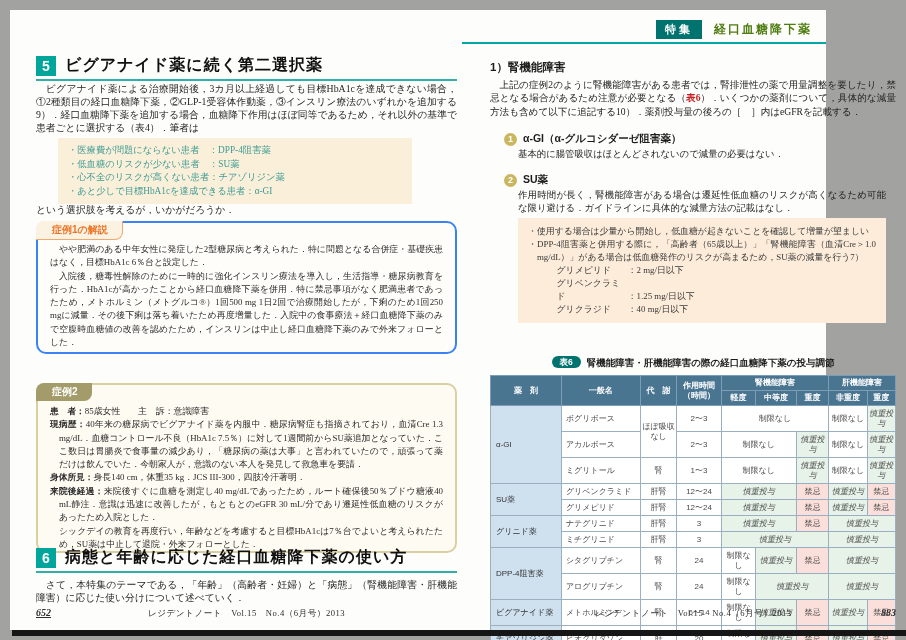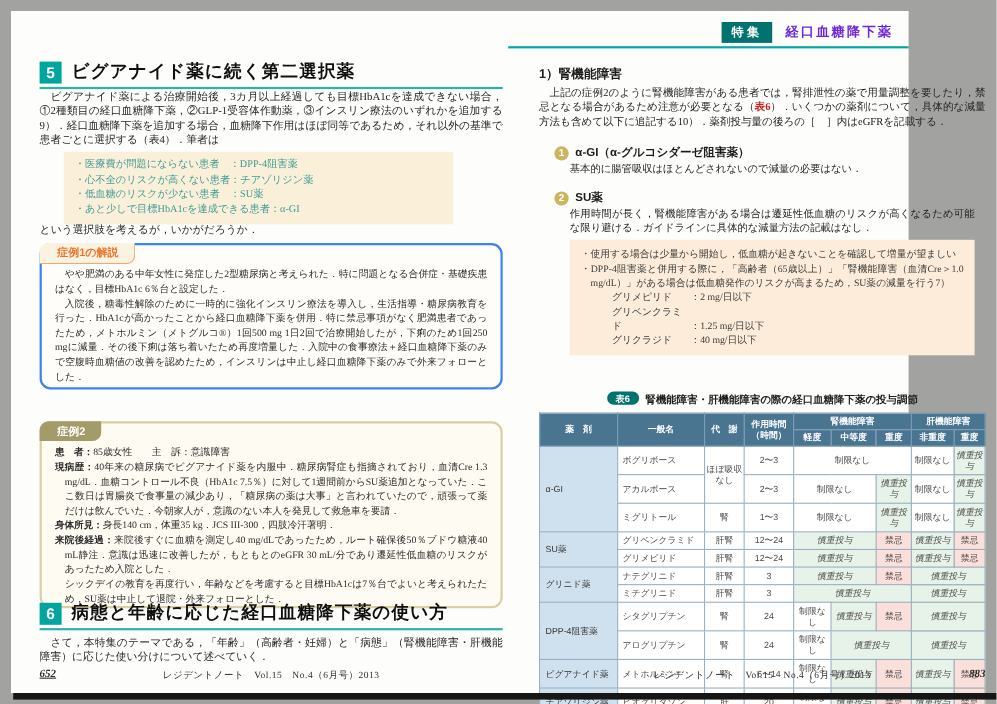--- a/index.html
+++ b/index.html
@@ -15,21 +15,21 @@
   }
   .bottom-edge{
     position:absolute;left:12px;top:630px;width:894px;height:6px;background:#161616;
   }
   
   .hdr{position:absolute;top:10px;right:14px;display:flex;align-items:center;}
   .hdr-tag{
     background:#00736f;color:#fff;font:bold 11px "Liberation Sans",sans-serif;
     padding:2px 9px;letter-spacing:3px;
   }
-  .hdr-title{color:#6d28d9;font:bold 12px "Liberation Sans",sans-serif;margin-left:12px;letter-spacing:2px;}
+  .hdr-title{color:#4d7c0f;font:bold 12px "Liberation Sans",sans-serif;margin-left:12px;letter-spacing:2px;}
   .hdr-line{position:absolute;top:32px;left:452px;right:0;height:2px;background:#00a7a4;}
   
   .sec-head{display:flex;align-items:center;}
   .sec-num{
     width:20px;height:20px;background:#00a59c;color:#fff;text-align:center;
     font:bold 14px/20px "Liberation Sans",sans-serif;flex:0 0 auto;
   }
   .sec-ttl{font:bold 16px "Liberation Sans",sans-serif;color:#101010;margin-left:9px;letter-spacing:1px;white-space:nowrap;}
   .sec-rule{height:2px;background:#2fb0a8;margin-top:3px;}
   
@@ -135,22 +135,22 @@
         <span class="sec-num">5</span>
         <span class="sec-ttl">ビグアナイド薬に続く第二選択薬</span>
       </div>
       <div class="sec-rule"></div>
     </div>
 
     <div class="body-text indent s5-para">ビグアナイド薬による治療開始後，3カ月以上経過しても目標HbA1cを達成できない場合，①2種類目の経口血糖降下薬，②GLP-1受容体作動薬，③インスリン療法のいずれかを追加する9）．経口血糖降下薬を追加する場合，血糖降下作用はほぼ同等であるため，それ以外の基準で患者ごとに選択する（表4）．筆者は</div>
 
     <div class="bullet-box">
         <div class="blt">・医療費が問題にならない患者　：DPP-4阻害薬</div>
+        <div class="blt">・低血糖のリスクが少ない患者　：SU薬</div>
         <div class="blt">・心不全のリスクが高くない患者：チアゾリジン薬</div>
-        <div class="blt">・低血糖のリスクが少ない患者　：SU薬</div>
         <div class="blt">・あと少しで目標HbA1cを達成できる患者：α-GI</div>
       </div>
 
     <div class="body-text after-line">という選択肢を考えるが，いかがだろうか．</div>
 
     <div class="case-box case1">
       <div class="case-tab">症例1の解説</div>
       <div class="case-body">
           <div class="indent-para">やや肥満のある中年女性に発症した2型糖尿病と考えられた．特に問題となる合併症・基礎疾患はなく，目標HbA1c 6％台と設定した．</div>
           <div class="indent-para">入院後，糖毒性解除のために一時的に強化インスリン療法を導入し，生活指導・糖尿病教育を行った．HbA1cが高かったことから経口血糖降下薬を併用．特に禁忌事項がなく肥満患者であったため，メトホルミン（メトグルコ®）1回500 mg 1日2回で治療開始したが，下痢のため1回250 mgに減量．その後下痢は落ち着いたため再度増量した．入院中の食事療法＋経口血糖降下薬のみで空腹時血糖値の改善を認めたため，インスリンは中止し経口血糖降下薬のみで外来フォローとした．</div>

